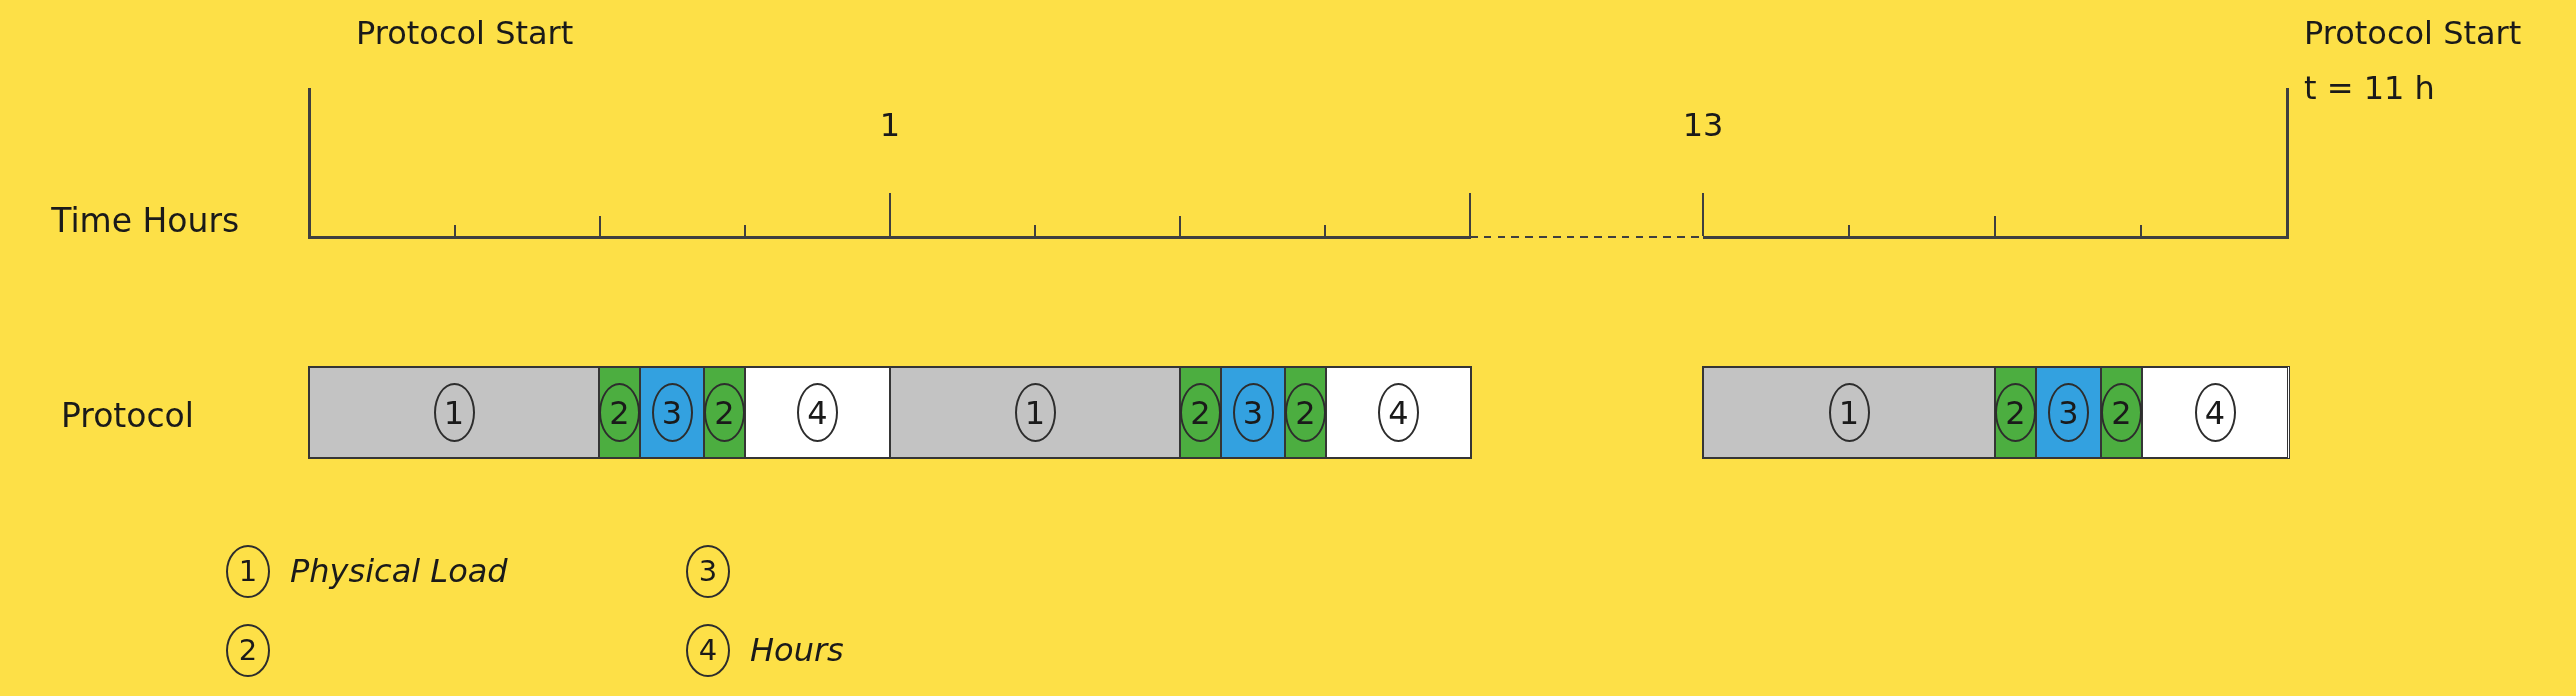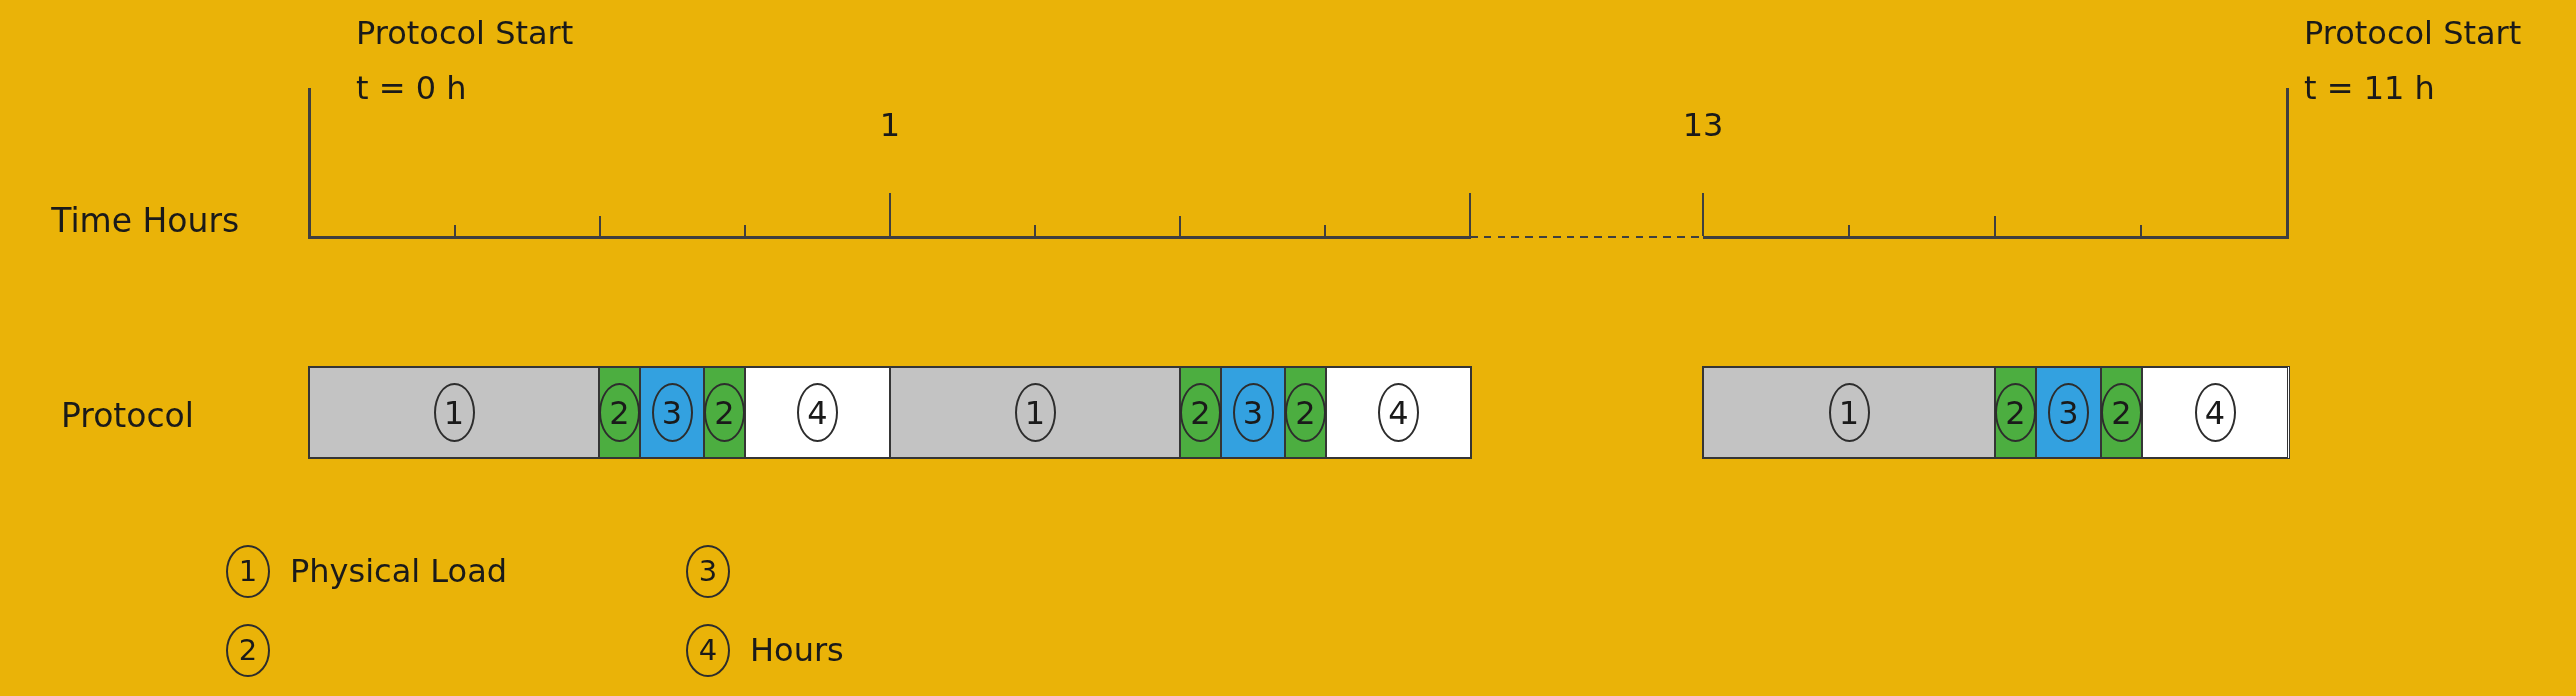--- a/index.html
+++ b/index.html
@@ -1,17 +1,17 @@
 <!DOCTYPE html>
 <html style="font-size:12.2px"><head>
 <meta charset="utf-8">
 <style>
   html,body{margin:0;padding:0;background:#ffffff;}
   #canvas{
-    position:relative;width:2576px;height:697px;background:#eab308;overflow:hidden;
+    position:relative;width:2576px;height:697px;background:#fde047;overflow:hidden;
     font-family:"DejaVu Sans","Liberation Sans",sans-serif;color:#1a1a1a;
   }
   .anno{position:absolute;top:6.1px;font-size:32px;line-height:55px;}
   .anno span{display:block;white-space:nowrap;}
   #anno-start{left:356px;}
   #anno-end{left:2304px;}
   .row-label{position:absolute;font-size:33px;white-space:nowrap;}
   #label-time{left:15.3px;top:201px;margin-left:36px;}
   #label-activity{left:61px;top:396px;}
   
@@ -26,30 +26,29 @@
   .block{flex:0 0 auto;box-sizing:border-box;border:1.5px solid #353535;
     display:flex;align-items:center;justify-content:center;}
   .num-circle{display:flex;align-items:center;justify-content:center;flex:none;
     width:37px;height:55px;border:2.3px solid #2d2d2d;border-radius:50%;
     font-size:32px;line-height:1;background:transparent;}
   
   .legend-item{position:absolute;display:flex;align-items:center;gap:20px;height:52px;}
   .legend-circle{display:flex;align-items:center;justify-content:center;flex:none;
     width:40px;height:49px;border:2.3px solid #2d2d2d;border-radius:50%;
     font-size:29px;line-height:1;}
-  .legend-label{font-size:32px;white-space:nowrap;}
+  .legend-label{font-size:32px;white-space:nowrap;font-style:italic;}
 </style>
 </head>
 <body>
 
 <div id="canvas">
 
   <div class="anno" id="anno-start">
     <span>Protocol Start</span>
-    <span>t = 0 h</span>
   </div>
 
   <div class="anno" id="anno-end">
     <span>Protocol Start</span>
     <span>t = 11 h</span>
   </div>
 
   <div class="row-label" id="label-time">Time Hours</div>
   <div class="row-label" id="label-activity">Protocol</div>
 

